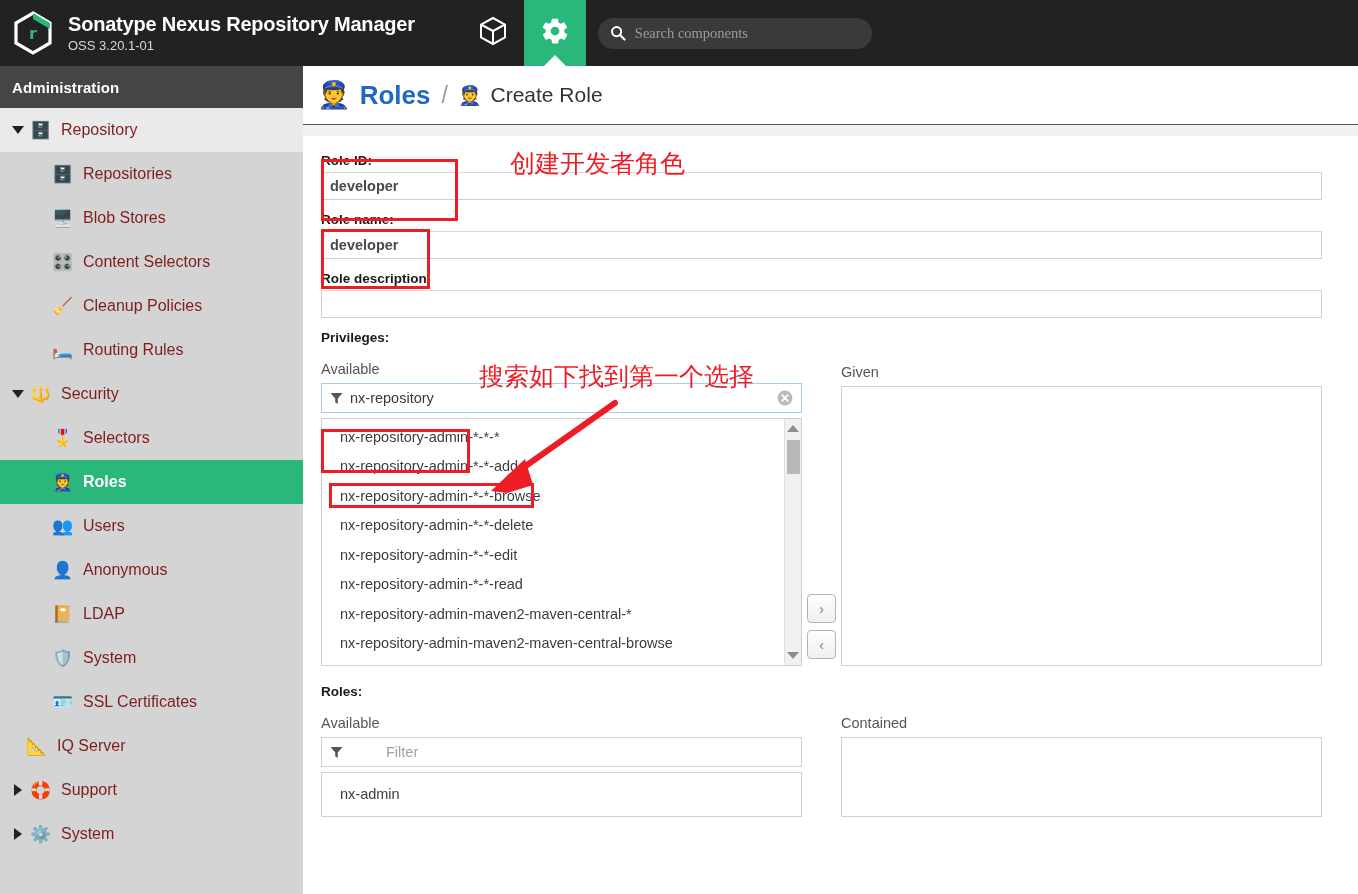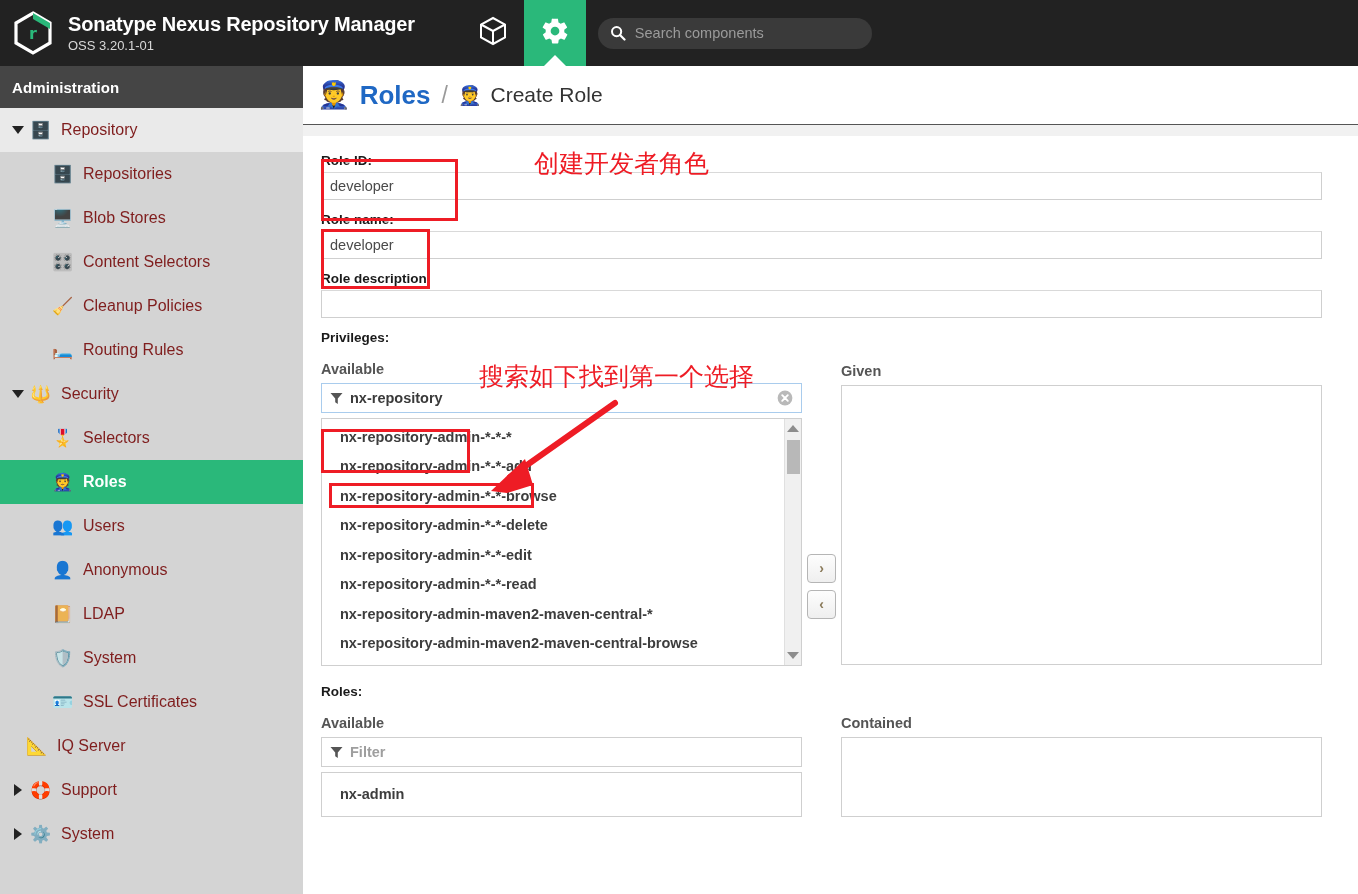--- a/index.html
+++ b/index.html
@@ -55,20 +55,21 @@
     border-bottom: 11px solid #ffffff;
   }
   #header-spacer-b { width: 12px; flex: 0 0 auto; }
 
   #search-box {
     width: 274px; height: 31px; flex: 0 0 auto;
     align-self: center;
     background: #3a3a3a; border-radius: 16px;
     display: flex; align-items: center; padding: 0 12px;
     cursor: text;
+    font-family: Liberation Serif, serif;
   }
   #search-icon { flex: 0 0 auto; display: flex; align-items: center; margin-right: 9px; }
   #search-placeholder { color: #9b9b9b; font-size: 14.5px; }
 
   
   #sidebar {
     position: absolute; left: 0; top: 66px;
     width: 303px; height: 828px;
     background: #d4d4d4;
     overflow: hidden;
@@ -149,46 +150,47 @@
     font-size: 13.5px; font-weight: bold; color: #1a1a1a;
     margin-bottom: 4px;
   }
   .txt-input {
     width: 1001px; height: 28px;
     border: 1px solid #cfcfcf; border-top-color: #d9d9d9;
     background: #ffffff;
     display: flex; align-items: center;
     padding: 0 8px; font-size: 14.5px; color: #4a4a4a;
     cursor: text;
+    font-weight: bold;
   }
   .fld-block { margin-bottom: 12px; }
 
   .section-label {
     font-size: 13.5px; font-weight: bold; color: #1a1a1a;
     margin-top: 6px; margin-bottom: 16px;
   }
 
-  .tfr-wrap { display: flex; align-items: center; font-weight: bold; }
+  .tfr-wrap { display: flex; align-items: flex-end; }
   .tfr-col-left { width: 481px; flex: 0 0 auto; }
   .tfr-col-mid {
     width: 39px; flex: 0 0 auto;
     display: flex; flex-direction: column; align-items: center;
   }
   .tfr-col-right { width: 481px; flex: 0 0 auto; }
 
   .tfr-caption {
     font-size: 14.5px; color: #555555; margin-bottom: 6px;
   }
   .filter-input {
     width: 100%; height: 30px;
     border: 1px solid #a9cced;
     display: flex; align-items: center; padding: 0 8px;
     background: #ffffff; cursor: text;
   }
-  .filter-input.plain { border: 1px solid #cfcfcf; }
+  .filter-input.plain { border: 1px solid #cfcfcf; gap: 36px; }
   .funnel {
     flex: 0 0 auto; margin-right: 7px; display: flex; align-items: center;
   }
   .filter-val { font-size: 14.5px; color: #3a3a3a; }
   .filter-ph { font-size: 14.5px; color: #9e9e9e; }
   .clear-btn {
     margin-left: auto; flex: 0 0 auto; cursor: pointer;
     display: flex; align-items: center;
   }
 
@@ -518,19 +520,19 @@
     </div>
 
   </div>
 </div>
 
 <div class="ann-box" style="left:321px; top:159px; width:137px; height:62px;"></div>
 <div class="ann-box" style="left:321px; top:229px; width:109px; height:60px;"></div>
 <div class="ann-box" style="left:321px; top:429px; width:149px; height:44px;"></div>
 <div class="ann-box" style="left:329px; top:483px; width:205px; height:25px;"></div>
 
-<div class="ann-text" style="left:534px; top:147px;">创建开发者角色</div>
+<div class="ann-text" style="left:510px; top:147px;">创建开发者角色</div>
 <div class="ann-text" style="left:479px; top:360px;">搜索如下找到第一个选择</div>
 
 <svg id="ann-arrow" style="left:455px; top:395px;" width="170" height="110" viewBox="0 0 170 110">
   <line x1="160" y1="8" x2="55" y2="82" stroke="#ee1c25" stroke-width="6" stroke-linecap="round"></line>
   <polygon points="36,96 70,64 78,90 52,98" fill="#ee1c25"></polygon>
 </svg>
 
 </body></html>

